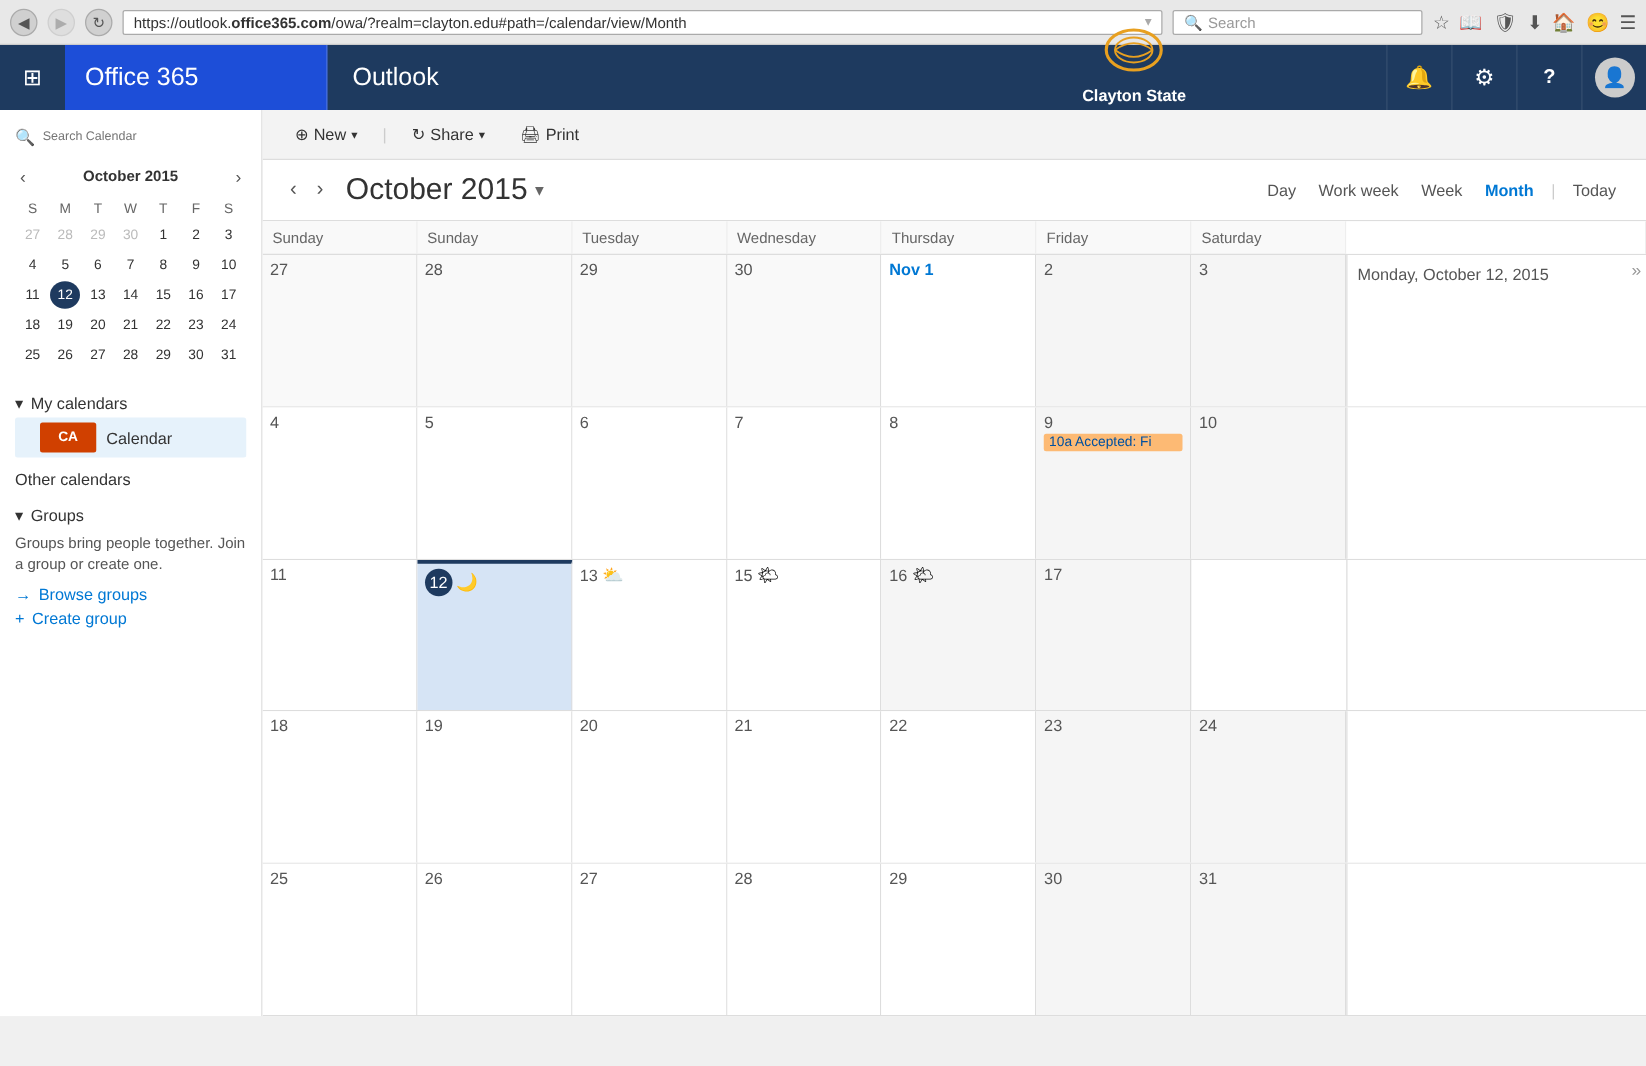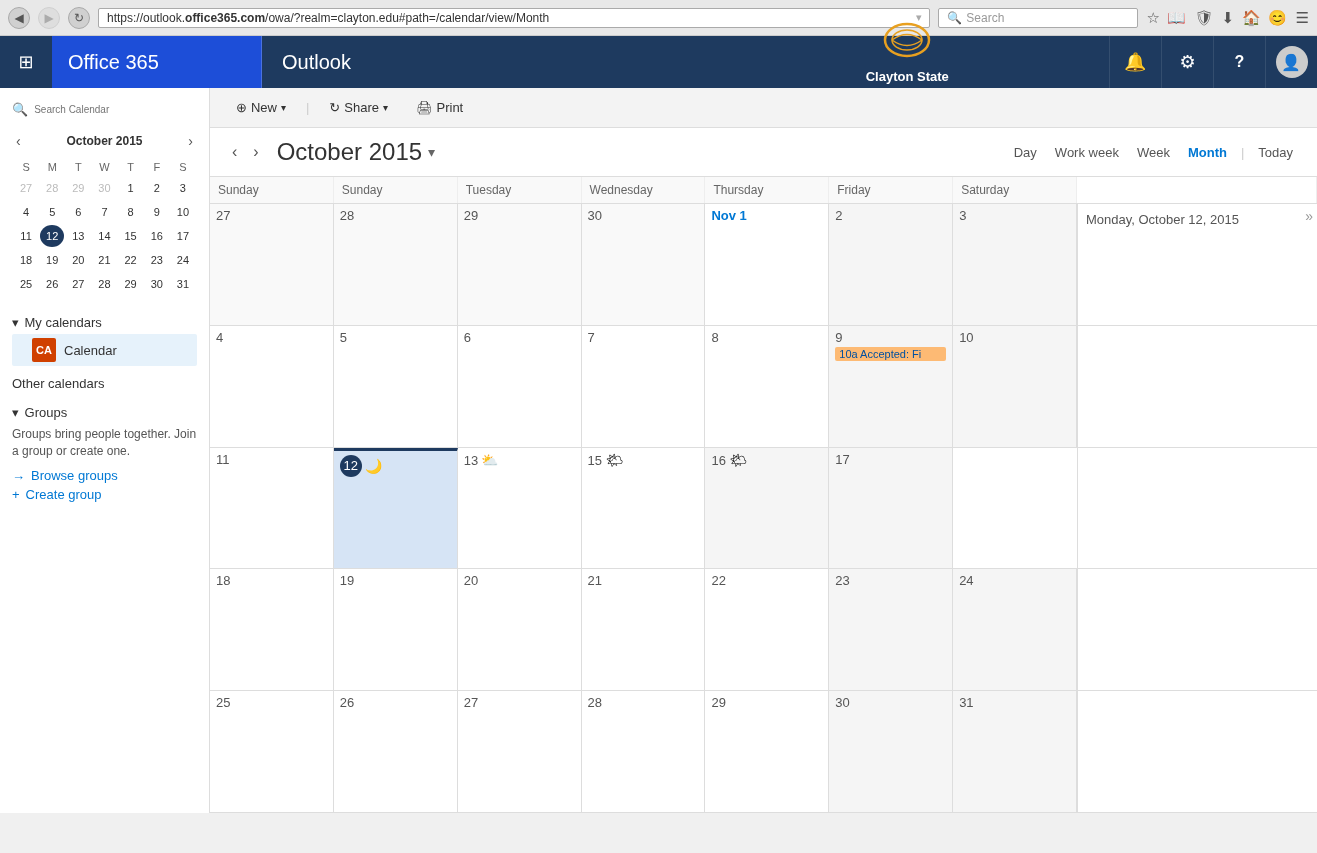--- a/index.html
+++ b/index.html
@@ -200,21 +200,21 @@
       font-size: 13px; color: #333; cursor: pointer;
       margin-bottom: 4px;
     }
     .calendar-item {
       display: flex; align-items: center; gap: 8px;
       padding: 4px 4px 4px 20px;
       cursor: pointer; border-radius: 2px;
     }
     .calendar-item.active { background: #e6f2fb; }
     .cal-badge {
-      width: 24px; height: 24px;
+      width: 45px; height: 24px;
       border-radius: 2px;
       display: flex; align-items: center; justify-content: center;
       font-size: 11px; font-weight: bold; color: white;
     }
     .calendar-label { font-size: 13px; color: #333; }
 
     .other-calendars-header {
       padding: 6px 12px;
       font-size: 13px; color: #333; cursor: pointer;
     }

